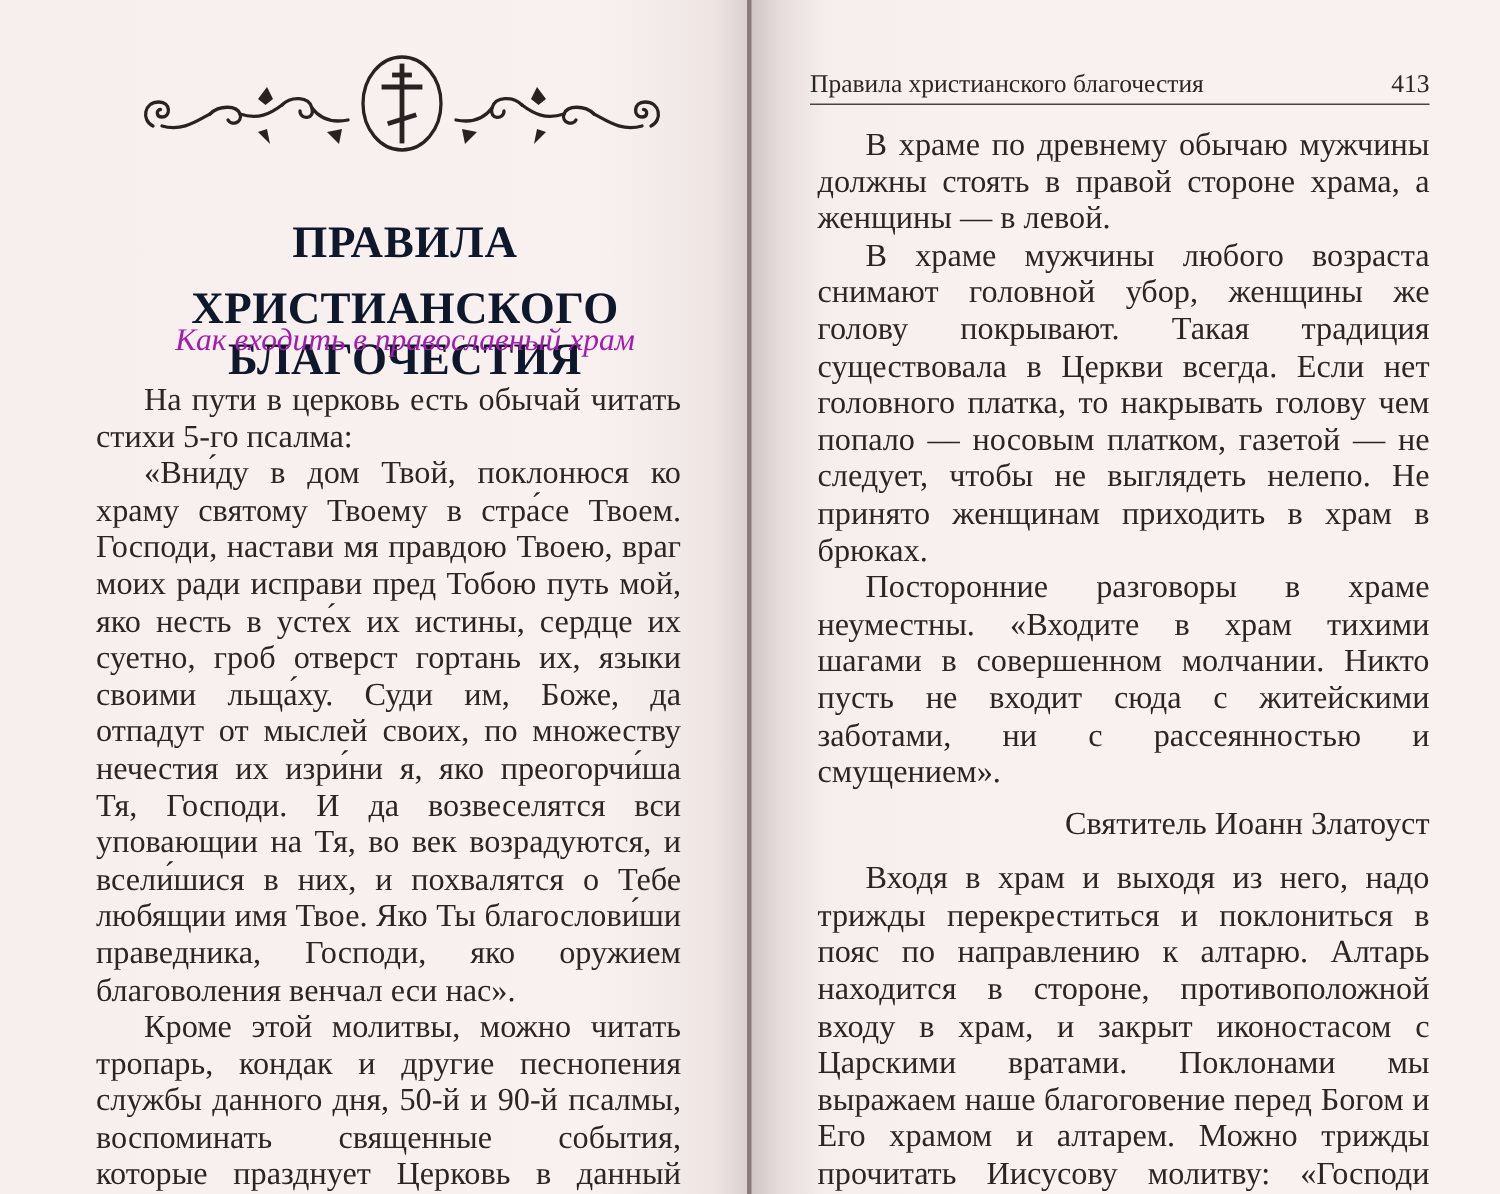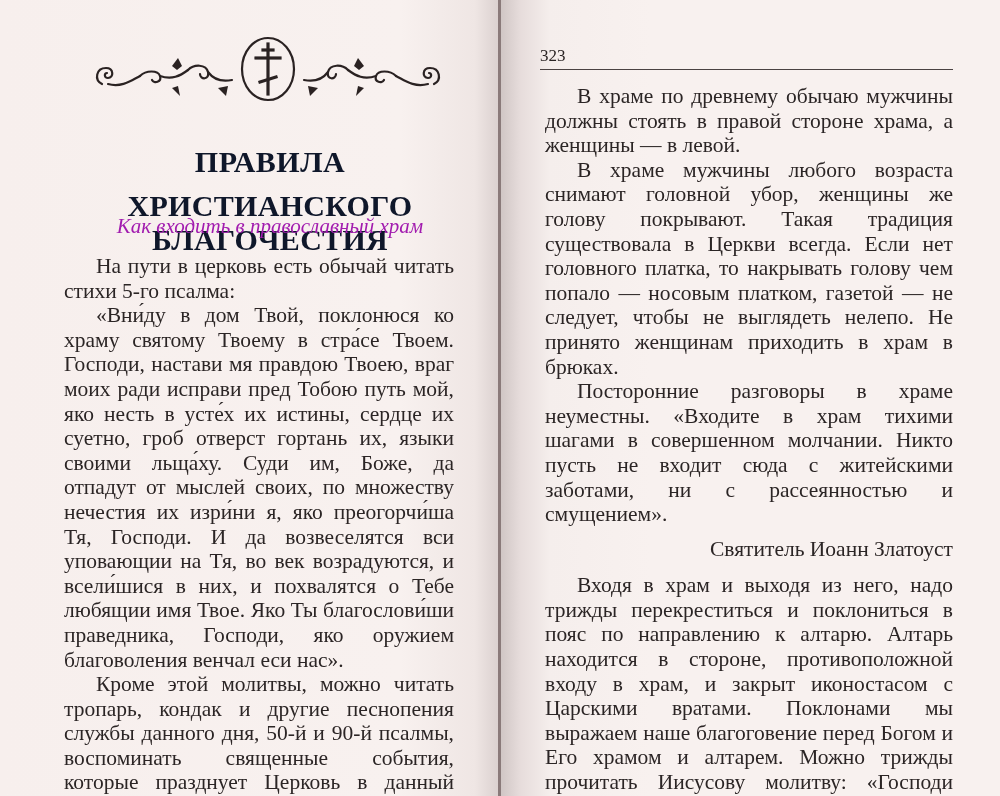--- a/index.html
+++ b/index.html
@@ -106,21 +106,22 @@
 <div class="subtitle">Как входить в православный храм</div>
 
 <div class="text left-text">
   <p>На пути в церковь есть обычай читать стихи 5-го псалма:</p>
   <p>«Вни́ду в дом Твой, поклонюся ко храму святому Твоему в стра́се Твоем. Господи, настави мя правдою Твоею, враг моих ради исправи пред Тобою путь мой, яко несть в усте́х их истины, сердце их суетно, гроб отверст гортань их, языки своими льща́ху. Суди им, Боже, да отпадут от мыслей своих, по множеству нечестия их изри́ни я, яко преогорчи́ша Тя, Господи. И да возвеселятся вси уповающии на Тя, во век возрадуются, и всели́шися в них, и похвалятся о Тебе любящии имя Твое. Яко Ты благослови́ши праведника, Господи, яко оружием благоволения венчал еси нас».</p>
   <p>Кроме этой молитвы, можно читать тропарь, кондак и другие песнопения службы данного дня, 50-й и 90-й псалмы, воспоминать священные события, которые празднует Церковь в данный день.</p>
 
 </div>
 
 <div class="running-head">
-  <span>323</span>
+  <span>Правила христианского благочестия</span>
+  <span>413</span>
 </div>
 
 <div class="text right-text">
   <p>В храме по древнему обычаю мужчины должны стоять в правой стороне храма, а женщины — в левой.</p>
   <p>В храме мужчины любого возраста снимают головной убор, женщины же голову покрывают. Такая традиция существовала в Церкви всегда. Если нет головного платка, то накрывать голову чем попало — носовым платком, газетой — не следует, чтобы не выглядеть нелепо. Не принято женщинам приходить в храм в брюках.</p>
   <p>Посторонние разговоры в храме неуместны. «Входите в храм тихими шагами в совершенном молчании. Никто пусть не входит сюда с житейскими заботами, ни с рассеянностью и смущением».</p>
   <p class="sig">Святитель Иоанн Златоуст</p>
   <p>Входя в храм и выходя из него, надо трижды перекреститься и поклониться в пояс по направлению к алтарю. Алтарь находится в стороне, противоположной входу в храм, и закрыт иконостасом с Царскими вратами. Поклонами мы выражаем наше благоговение перед Богом и Его храмом и алтарем. Можно трижды прочитать Иисусову молитву: «Господи Иисусе Христе, Сыне Божий, помилуй мя грешнаго (грешную)».</p>
 </div>
 

